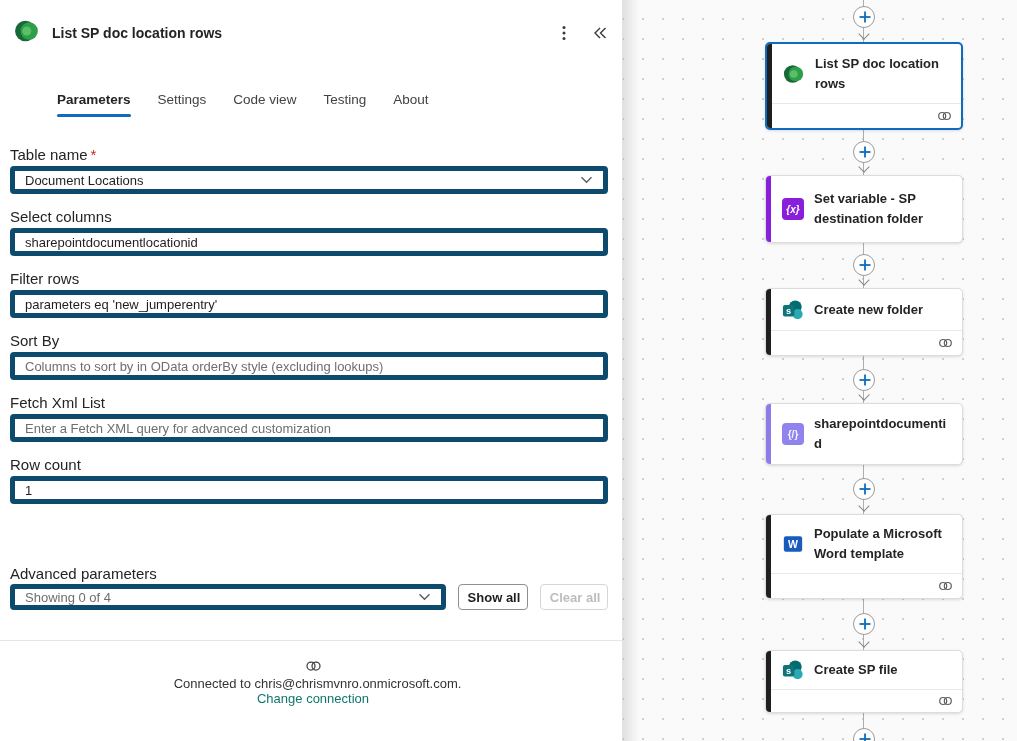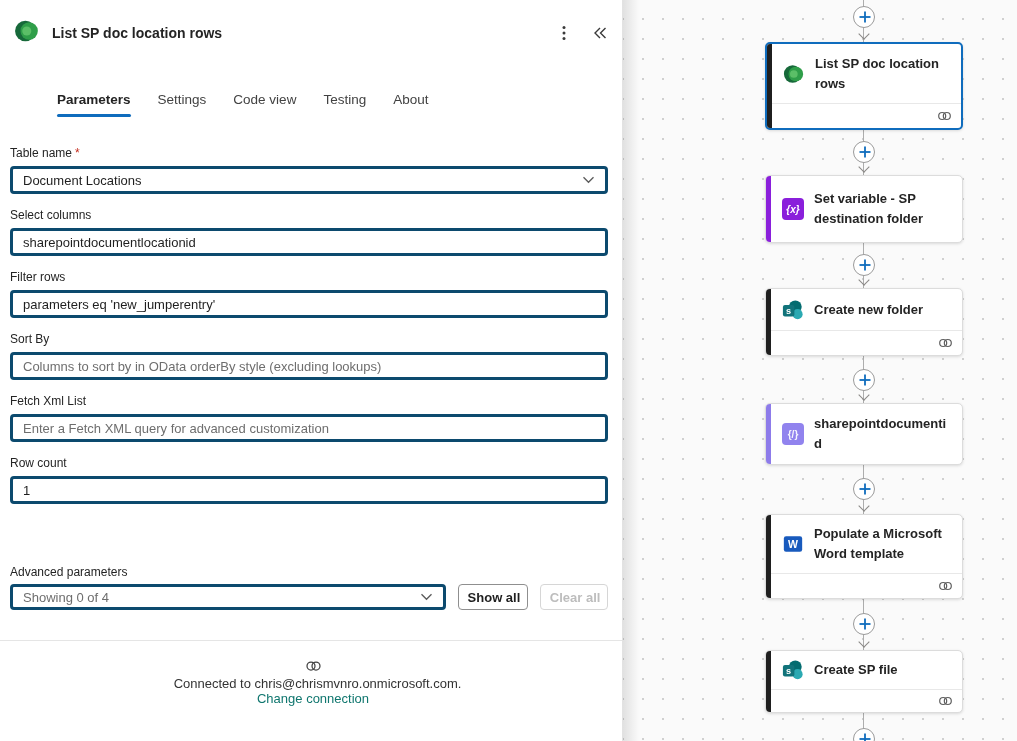--- a/index.html
+++ b/index.html
@@ -14,23 +14,23 @@
   .phead .ptitle { margin-left:12px; font-size:14px; font-weight:700; color:#242424; flex:1; }
   .icon-btn { width:28px; height:28px; display:flex; align-items:center; justify-content:center; border-radius:4px; cursor:pointer; }
 
   .ptabs { position:absolute; top:90px; left:10px; display:flex; gap:27px; }
   .tab { position:relative; font-size:13.5px; color:#424242; line-height:20px; cursor:pointer; }
   .tab.active { font-weight:700; color:#242424;margin-left:47px; }
   .tab.active::after { content:""; position:absolute; left:0; right:0; bottom:-7px; height:3px; border-radius:2px; background:#0f6cbd; }
 
   .form { position:absolute; top:146px; left:10px; width:598px; }
   .fgroup { margin-bottom:14px; }
-  .flabel { font-size:12px; color:#242424; height:16px; margin-bottom:4px; }
+  .flabel { font-size:15px; color:#242424; height:16px; margin-bottom:4px; }
   .flabel .req { color:#c42b1c; margin-left:3px; }
-  .finput { height:28px; border:3px solid #0c4a6e; border-radius:4px; background:#fff;
+  .finput { height:28px; border:5px solid #0c4a6e; border-radius:4px; background:#fff;
             display:flex; align-items:center; padding:0 10px; font-size:13px; }
   .fval { color:#1f1f1f; flex:1; white-space:nowrap; overflow:hidden; }
   .fph  { color:#6e6e6e; flex:1; white-space:nowrap; overflow:hidden; }
 
   .adv { position:absolute; top:565px; left:10px; width:598px; }
   .adv .flabel { margin-bottom:3px; }
   .adv-row { display:flex; align-items:center; }
   .adv-select { width:456px; height:26px; }
   .btn { height:26px; margin-left:12px; padding:0 9px; min-width:54px; background:#fff;
          border:1px solid #8f8f8f; border-radius:4px; font-size:13px; font-weight:600;

